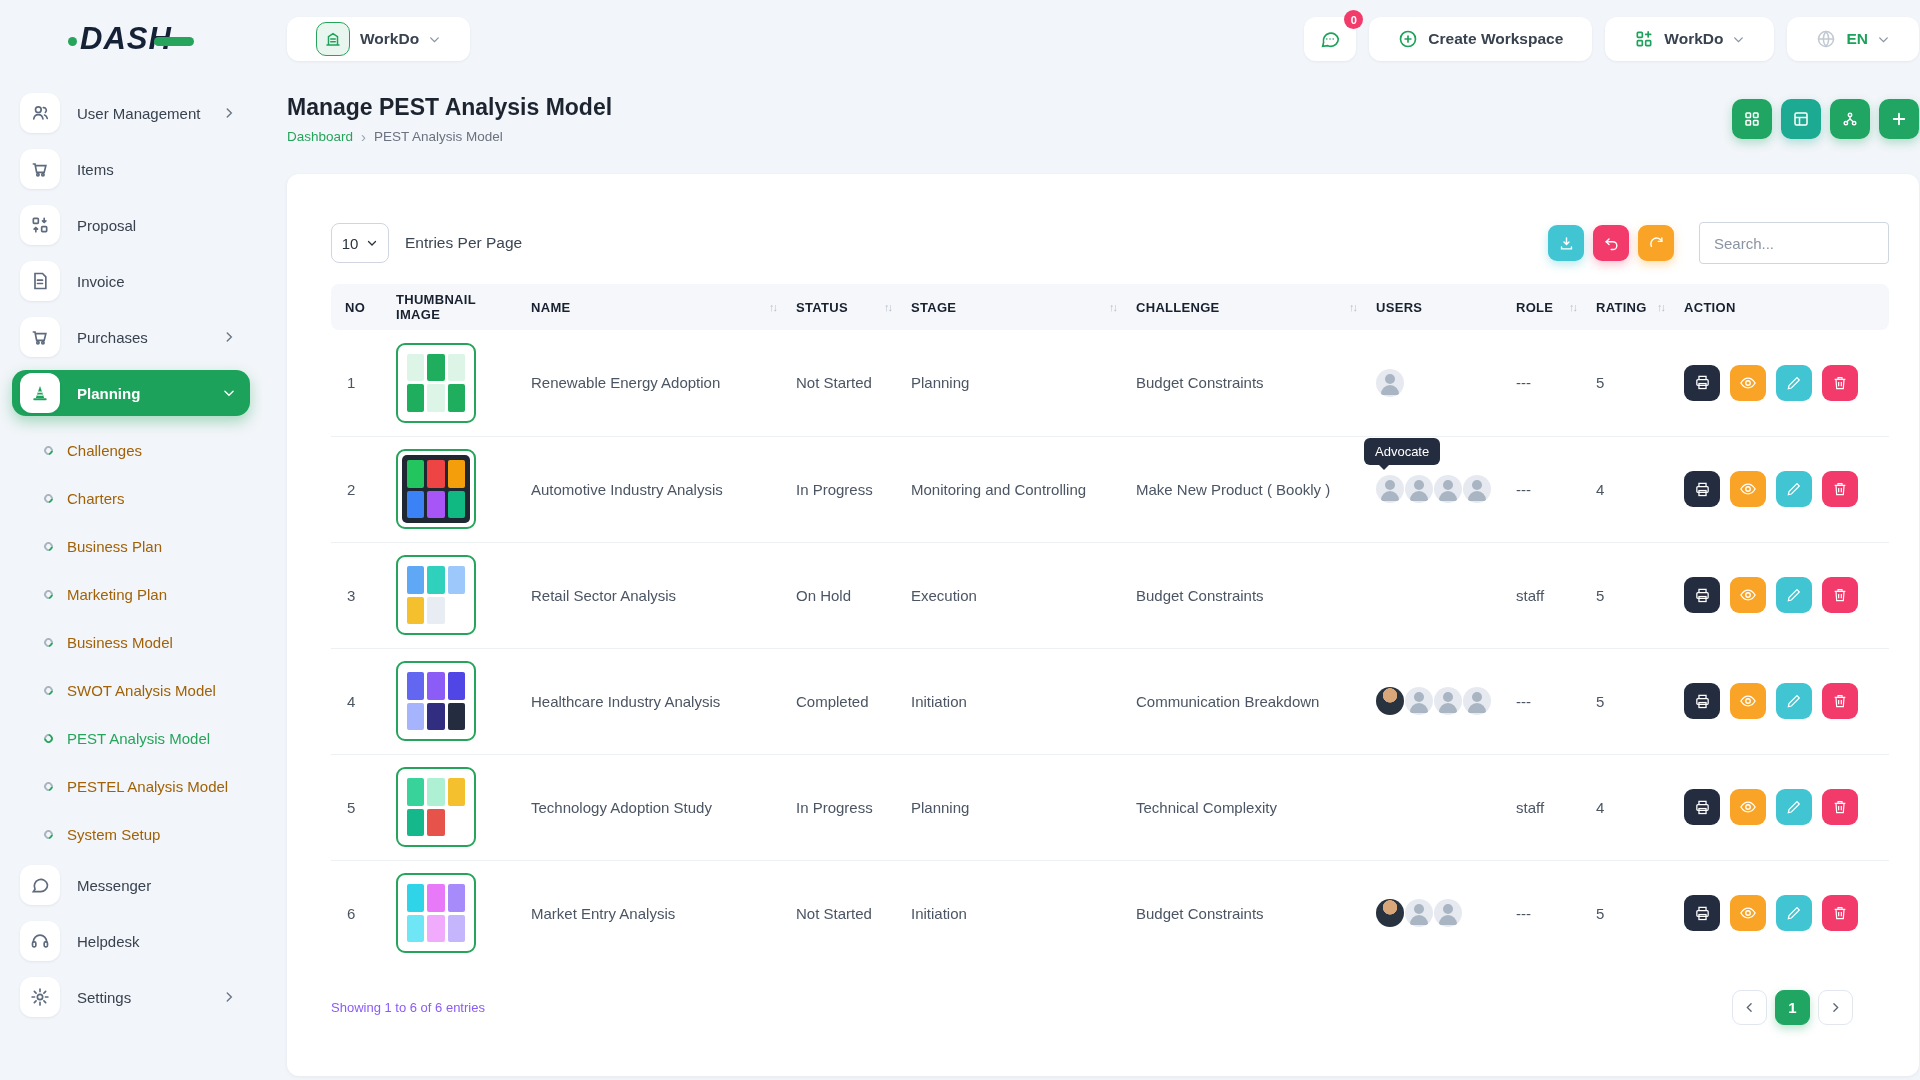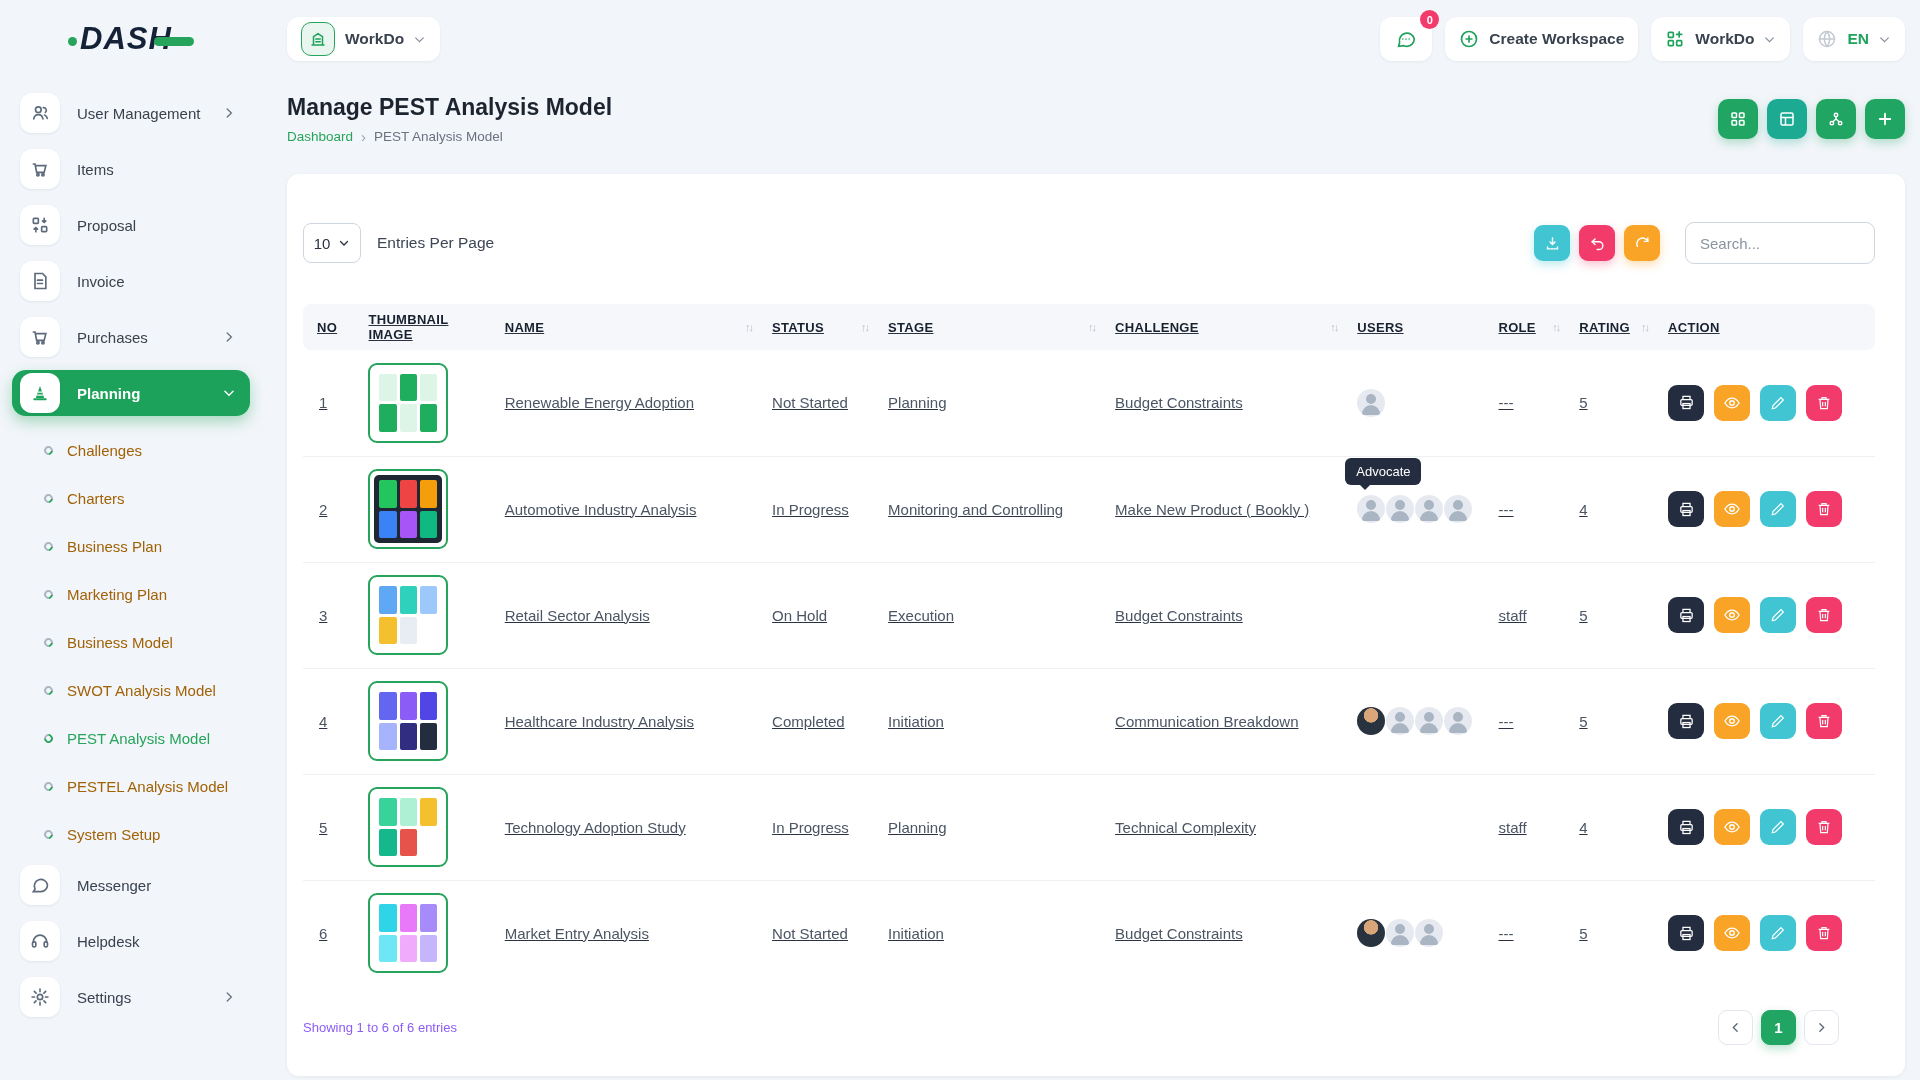--- a/index.html
+++ b/index.html
@@ -23,54 +23,54 @@
   .subnav { margin:2px 0 4px 0; }
   .subnav-item { display:flex; align-items:center; height:48px; padding-left:44px; cursor:pointer; }
   .bullet { width:9px; height:9px; border-radius:50%; border:2px solid #a9b4c0; border-bottom-color:#27a45b; transform:rotate(-45deg); flex:0 0 9px; }
   .subnav-label { margin-left:14px; font-size:15px; color:#a16207; }
   .subnav-item.active .subnav-label { color:#27a45b; }
   .subnav-item.active .bullet { border-color:#27a45b; border-top-color:#a9b4c0; }
 
   
   .main { flex:1; padding:0 15px 0 25px; display:flex; flex-direction:column; }
   .topbar { display:flex; align-items:center; height:68px; padding-top:10px; }
-  .pill { background:#fff; border-radius:12px; display:flex; align-items:center; height:44px; padding:0 14px; box-shadow:0 1px 3px rgba(20,40,80,.06); cursor:pointer; }
+  .pill { background:#fff; border-radius:12px; display:flex; align-items:center; height:44px; padding:0 29px; box-shadow:0 1px 3px rgba(20,40,80,.06); cursor:pointer; }
   .ws-pill .ws-icon-box { width:34px; height:34px; border-radius:10px; background:#e9f6ef; border:1.5px solid #27a45b; display:flex; align-items:center; justify-content:center; margin-right:10px; }
   .pill-label { font-size:15.5px; color:#39424f; font-weight:600; }
   .pill .chev { margin-left:9px; display:flex; }
   .topbar-right { margin-left:auto; display:flex; align-items:center; gap:13px; }
   .chat-btn { position:relative; width:52px; height:44px; background:#fff; border-radius:12px; display:flex; align-items:center; justify-content:center; box-shadow:0 1px 3px rgba(20,40,80,.06); cursor:pointer; }
   .badge { position:absolute; top:-7px; right:-7px; min-width:19px; height:19px; border-radius:50%; background:#f23a6b; color:#fff; font-size:11px; font-weight:700; display:flex; align-items:center; justify-content:center; }
   .icon16 { display:flex; }
 
   .page-head { display:flex; align-items:center; margin-top:26px; }
   .page-title { font-size:23px; font-weight:700; color:#1c2430; }
   .breadcrumb { display:flex; align-items:center; gap:8px; margin-top:8px; font-size:13.5px; }
   .crumb-link { color:#27a45b; cursor:pointer; }
   .crumb-sep { color:#9aa3af; font-size:15px; line-height:1; }
   .crumb-current { color:#6b7280; }
   .head-actions { margin-left:auto; display:flex; gap:9px; }
   .sq-btn { width:40px; height:40px; border-radius:10px; border:none; display:flex; align-items:center; justify-content:center; cursor:pointer; background:#21a563; box-shadow:0 4px 10px rgba(33,165,99,.3); }
   .sq-btn.teal { background:#1daa92; box-shadow:0 4px 10px rgba(29,170,146,.3); }
 
   
-  .card { background:#fff; border-radius:12px; margin-top:30px; padding:48px 30px 26px 16px; box-shadow:0 1px 4px rgba(20,40,80,.06); flex:1; margin-bottom:4px; }
+  .card { background:#fff; border-radius:12px; margin-top:30px; padding:48px 30px 26px 44px; box-shadow:0 1px 4px rgba(20,40,80,.06); flex:1; margin-bottom:4px; }
   .card-toolbar { display:flex; align-items:center; }
   .entries-select { width:58px; height:40px; border:1px solid #cfd6df; border-radius:8px; display:flex; align-items:center; justify-content:center; gap:8px; font-size:15px; color:#2b3342; cursor:pointer; background:#fff; }
   .entries-label { margin-left:16px; font-size:15.5px; color:#3c4654; }
   .toolbar-right { margin-left:auto; display:flex; align-items:center; gap:9px; }
   .tool-btn { width:36px; height:36px; border:none; border-radius:9px; display:flex; align-items:center; justify-content:center; cursor:pointer; }
   .tool-btn.cyan { background:#41c5d3; box-shadow:0 4px 10px rgba(65,197,211,.35); }
   .tool-btn.pink { background:#f23a6b; box-shadow:0 4px 10px rgba(242,58,107,.3); }
   .tool-btn.orange { background:#f9a427; box-shadow:0 4px 10px rgba(249,164,39,.35); }
-  .search-input { width:190px; height:42px; margin-left:16px; border:1px solid #cfd6df; border-radius:9px; padding:0 14px; font-size:15px; color:#7f1d1d; outline:none; background:#fff; font-family:inherit; }
+  .search-input { width:190px; height:42px; margin-left:16px; border:1px solid #cfd6df; border-radius:4px; padding:0 14px; font-size:15px; color:#7f1d1d; outline:none; background:#fff; font-family:inherit; }
   .search-input::placeholder { color:#8a94a2; }
 
   
-  table { border-collapse:collapse; width:100%; margin-top:40px; table-layout:fixed;text-decoration:underline; }
+  table { border-collapse:collapse; width:100%; margin-top:20px; table-layout:fixed; }
   th { background:#f5f7fa; height:46px; text-align:left; font-size:13px; font-weight:700; color:#18212f; letter-spacing:.3px; padding:0 10px; position:relative; }
   th:first-child { border-radius:8px 0 0 8px; padding-left:14px; }
   th:last-child { border-radius:0 8px 8px 0; }
   .sort-glyph { position:absolute; right:10px; top:50%; transform:translateY(-50%); color:#b9c1cc; font-size:11px; letter-spacing:-2px; }
   td { height:106px; border-bottom:1px solid #eef1f4; font-size:15px; color:#4b5563; padding:0 10px; vertical-align:middle; }
   td:first-child { padding-left:16px; }
   tr:last-child td { border-bottom:none; }
   .col-no{width:55px}.col-thumb{width:135px}.col-name{width:265px}.col-status{width:115px}.col-stage{width:225px}.col-chal{width:240px}.col-users{width:140px}.col-role{width:80px}.col-rating{width:88px}.col-action{width:215px}
 
   .thumb { width:80px; height:80px; border:2px solid #27a45b; border-radius:9px; background:#fff; padding:4px; cursor:pointer; }

